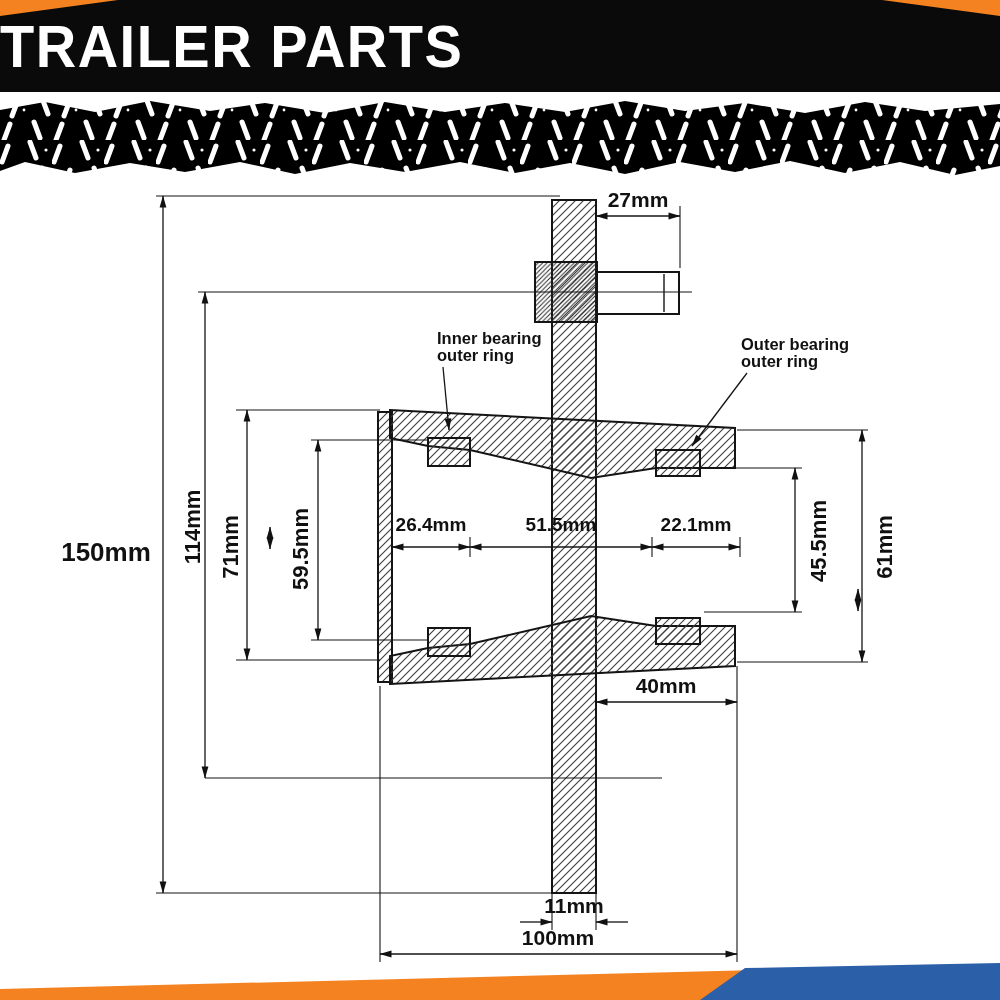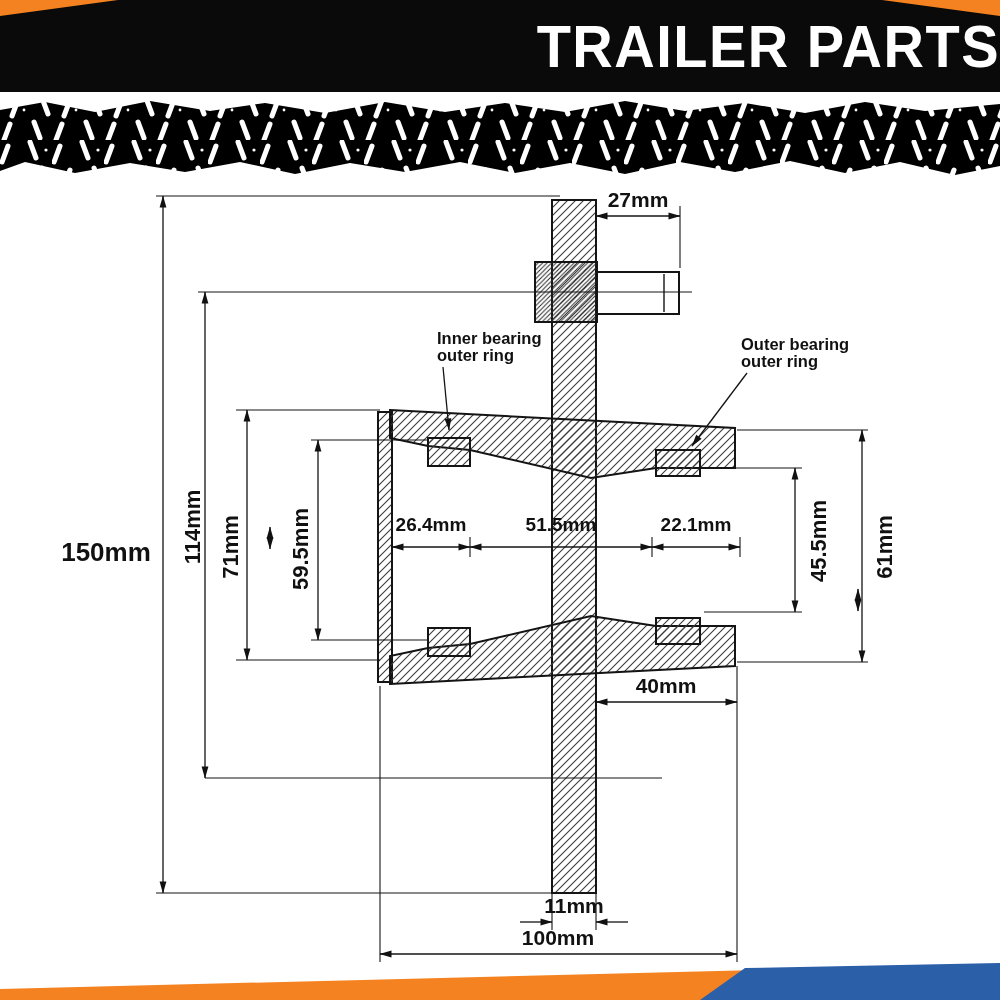--- a/index.html
+++ b/index.html
@@ -2,21 +2,21 @@
 <html><head>
 <meta charset="utf-8">
 <style>
   html,body{margin:0;padding:0}
   body{
     width:1000px;height:1000px;position:relative;overflow:hidden;
     background:#ffffff;font-family:"Liberation Sans",sans-serif;
   }
   .header{
     position:absolute;top:0;left:0;width:1000px;height:92px;background:#0a0a0a;
-    display:flex;align-items:center;justify-content:flex-end;z-index:2;
+    display:flex;align-items:center;justify-content:flex-start;z-index:2;
   }
   .header .title{
     color:#ffffff;font-size:56px;font-weight:900;letter-spacing:1.5px;
     transform:scaleY(1.05);white-space:nowrap;
   }
   .header svg.corners{position:absolute;top:0;left:0;width:1000px;height:92px}
   svg.scene{position:absolute;top:0;left:0;width:1000px;height:1000px;z-index:1}
   svg text{fill:#111;font-family:"Liberation Sans",sans-serif}
 </style>
 </head>

